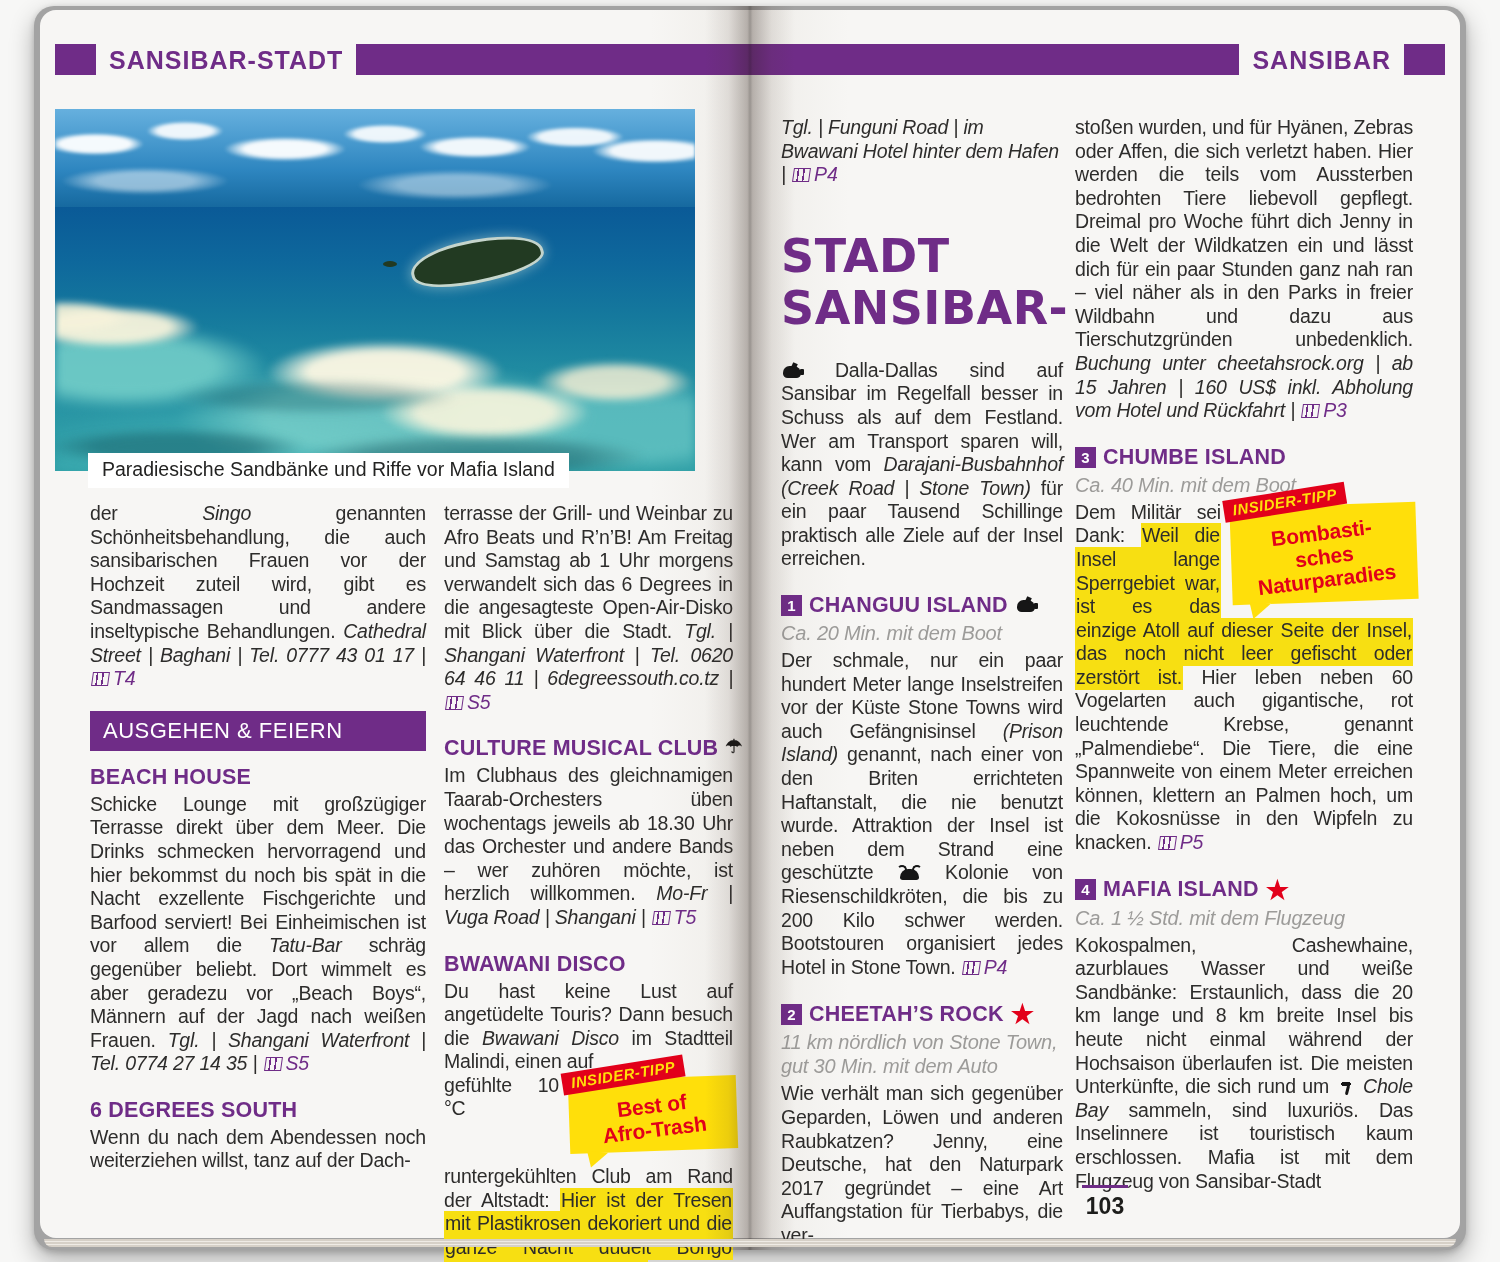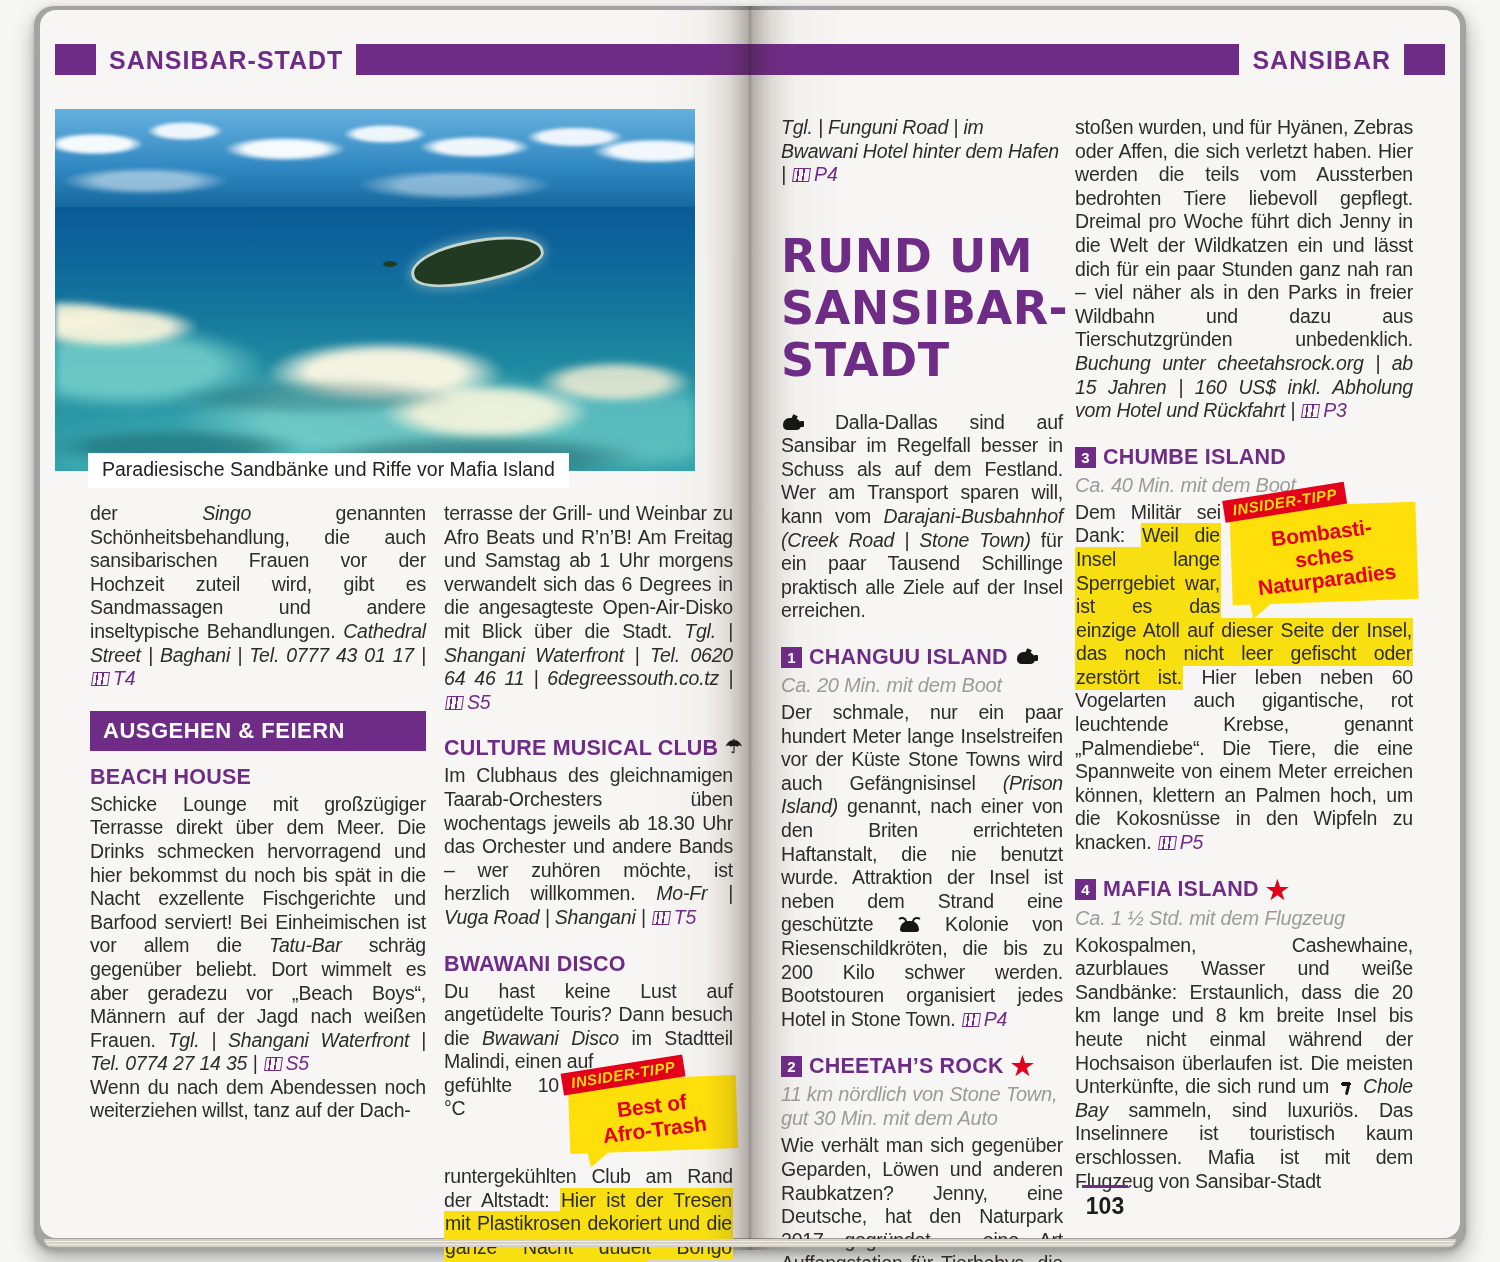--- a/index.html
+++ b/index.html
@@ -85,21 +85,21 @@
   p.body{font-size:19.5px;line-height:1.21;letter-spacing:-0.2px;text-align:justify;color:var(--ink);}
   p.body.nojust{text-align:left;}
   .i{font-style:italic;}
   .hl{background:var(--hl-yellow);padding:1px 1px 2px;box-decoration-break:clone;-webkit-box-decoration-break:clone;}
   .map{color:var(--purple);font-style:italic;white-space:nowrap;}
   .map::before{content:"";display:inline-block;width:15px;height:12px;margin:0 4px 0 2px;vertical-align:-1px;
       border:1.6px solid var(--purple);transform:skewX(-8deg);
       background:linear-gradient(90deg,transparent 0 3px,var(--purple) 3px 4.6px,transparent 4.6px 8.6px,var(--purple) 8.6px 10.2px,transparent 10.2px);}
 
   .secbox{margin:20px 0 14px;height:40px;line-height:40px;background:var(--purple);color:#fff;
-      font-size:22px;font-weight:700;letter-spacing:.5px;padding-left:13px;}
+      font-size:22px;font-weight:400;letter-spacing:.5px;padding-left:13px;}
   h3.etitle{font-size:21.5px;font-weight:700;color:var(--purple);letter-spacing:.2px;
       margin:0 0 3px;white-space:nowrap;display:flex;align-items:center;gap:7px;}
   h3.mt{margin-top:22px;}
   .numbadge{display:inline-block;width:21px;height:21px;background:var(--purple);color:#fff;
       font-size:15px;font-weight:700;text-align:center;line-height:21px;flex:0 0 auto;}
   .subtitle{font-size:20px;font-style:italic;color:var(--gray);line-height:1.2;margin:0 0 4px;letter-spacing:-0.2px;}
   .bigtitle{margin:44px 0 24px;font-family:"DejaVu Sans",sans-serif;font-weight:800;
       font-size:46px;line-height:1.13;color:var(--purple);letter-spacing:.5px;}
   .star{color:var(--red);font-size:26px;line-height:1;}
   .umb{color:#161616;font-size:19px;line-height:1;transform:translateY(-2px);}
@@ -169,20 +169,23 @@
         </figure>
 
         <div class="cols cols-l">
           <div class="c1">
             <p class="body"><span>der </span><span class="i">Singo</span><span> genannten Schönheitsbehandlung, die auch sansibarischen Frauen vor der Hochzeit zuteil wird, gibt es Sandmassagen und andere inseltypische Behandlungen. </span><span class="i">Cathedral Street | Baghani | Tel. 0777 43 01 17 | </span><span class="map">T4</span></p>
             <div class="secbox">AUSGEHEN &amp; FEIERN</div>
             <h3 class="etitle">
               <span>BEACH HOUSE</span>
             </h3>
             <p class="body"><span>Schicke Lounge mit großzügiger Terrasse direkt über dem Meer. Die Drinks schmecken hervorragend und hier bekommst du noch bis spät in die Nacht exzellente Fischgerichte und Barfood serviert! Bei Einheimischen ist vor allem die </span><span class="i">Tatu-Bar</span><span> schräg gegenüber beliebt. Dort wimmelt es aber geradezu vor „Beach Boys“, Männern auf der Jagd nach weißen Frauen. </span><span class="i">Tgl. | Shangani Waterfront | Tel. 0774 27 14 35 | </span><span class="map">S5</span></p>
+            <h3 class="etitle mt">
+              <span>6 DEGREES SOUTH</span>
+            </h3>
             <p class="body"><span>Wenn du nach dem Abendessen noch weiterziehen willst, tanz auf der Dach-</span></p>
           </div>
           <div class="c2">
             <p class="body"><span>terrasse der Grill- und Weinbar zu Afro Beats und R’n’B! Am Freitag und Samstag ab 1 Uhr morgens verwandelt sich das 6 Degrees in die angesagteste Open-Air-Disko mit Blick über die Stadt. </span><span class="i">Tgl. | Shangani Waterfront | Tel. 0620 64 46 11 | 6degreessouth.co.tz | </span><span class="map">S5</span></p>
             <h3 class="etitle mt">
               <span>CULTURE MUSICAL CLUB</span>
               <span class="umb">☂</span>
             </h3>
             <p class="body"><span>Im Clubhaus des gleichnamigen Taarab-Orchesters üben wochentags jeweils ab 18.30 Uhr das Orchester und andere Bands – wer zuhören möchte, ist herzlich willkommen. </span><span class="i">Mo-Fr | Vuga Road | Shangani | </span><span class="map">T5</span></p>
             <h3 class="etitle mt">
@@ -210,23 +213,22 @@
         <div class="header header-r">
           <div class="hbar"></div>
           <div class="htitle">SANSIBAR</div>
           <div class="hsq"></div>
         </div>
 
         <div class="cols cols-r">
           <div class="c3">
             <p class="body nojust"><span class="i">Tgl. | Funguni Road | im Bwawani Hotel hinter dem Hafen | </span><span class="map">P4</span></p>
             <h2 class="bigtitle">
-              <span style="display:block">RUND UM</span>
+              <span style="display:block">STADT</span>
               <span style="display:block">SANSIBAR-</span>
-              <span style="display:block">STADT</span>
             </h2>
             <p class="body"><span class="ic-pig"></span><span> Dalla-Dallas sind auf Sansibar im Regelfall besser in Schuss als auf dem Festland. Wer am Transport sparen will, kann vom </span><span class="i">Darajani-Busbahnhof (Creek Road | Stone Town)</span><span> für ein paar Tausend Schillinge praktisch alle Ziele auf der Insel erreichen.</span></p>
             <h3 class="etitle mt">
               <span class="numbadge">1</span>
               <span>CHANGUU ISLAND</span>
               <span class="ic-pig"></span>
             </h3>
             <p class="subtitle">Ca. 20 Min. mit dem Boot</p>
             <p class="body"><span>Der schmale, nur ein paar hundert Meter lange Inselstreifen vor der Küste Stone Towns wird auch Gefängnisinsel </span><span class="i">(Prison Island)</span><span> genannt, nach einer von den Briten errichteten Haftanstalt, die nie benutzt wurde. Attraktion der Insel ist neben dem Strand eine geschützte </span><span class="ic-turtle"></span><span> Kolonie von Riesenschildkröten, die bis zu 200 Kilo schwer werden. Bootstouren organisiert jedes Hotel in Stone Town. </span><span class="map">P4</span></p>
             <h3 class="etitle mt">

